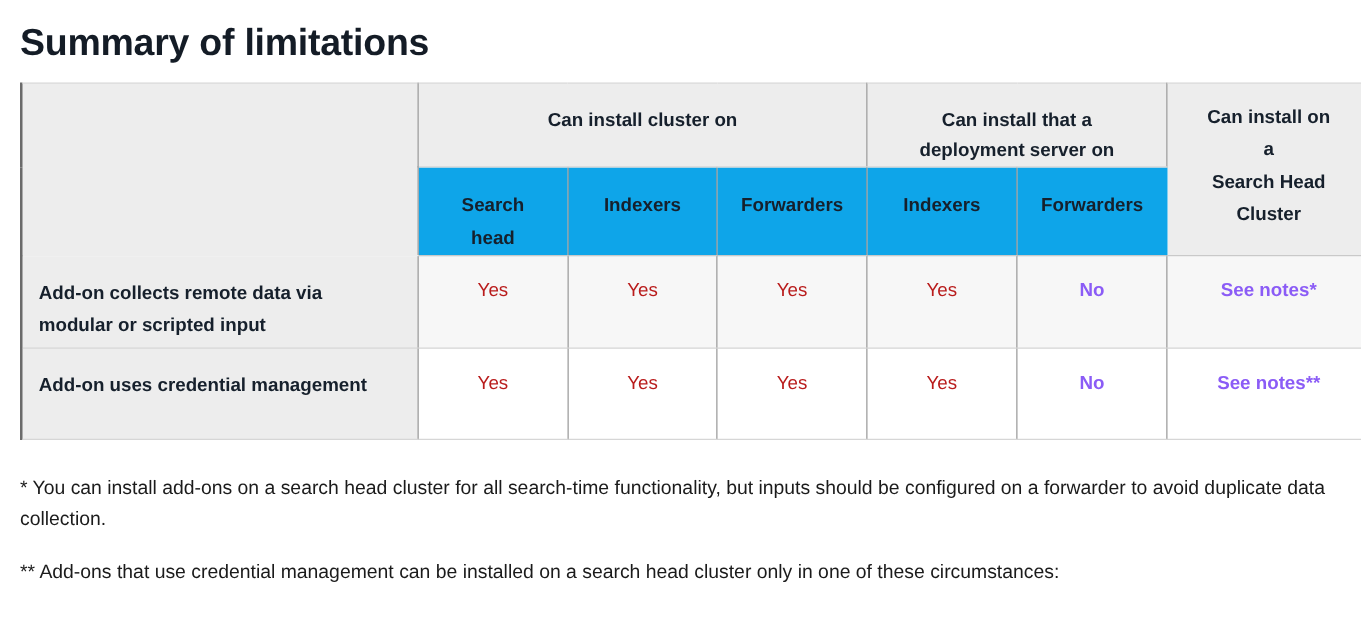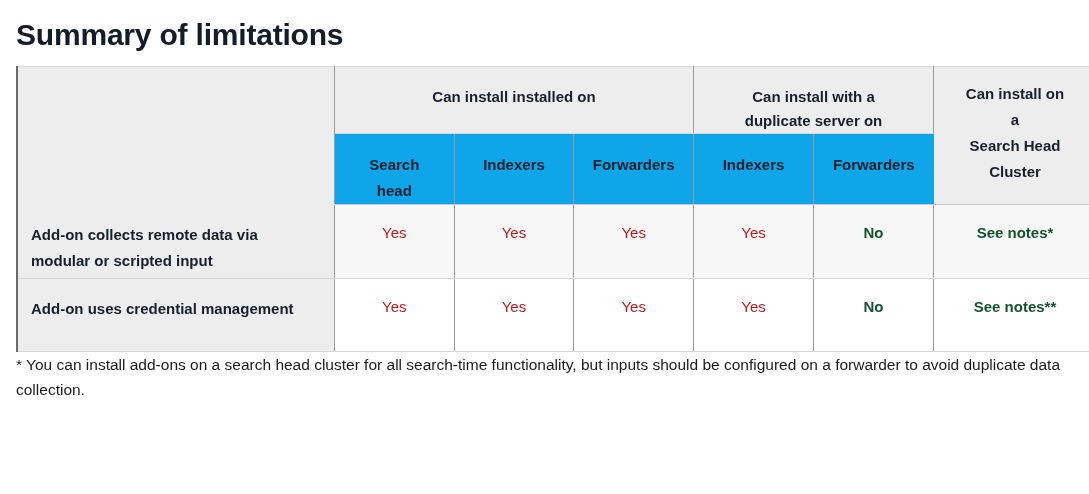--- a/index.html
+++ b/index.html
@@ -101,52 +101,52 @@
     padding: 17px 14px 0 13px;
     text-align: left;
   }
   td.val {
     font-size: 15px;
     text-align: center;
     color: #b91c1c;
     line-height: 22px;
     padding: 17px 6px 0 6px;
   }
-  td.val.bold { font-weight: bold; color: #14532d; margin-top: 18px; }
+  td.val.bold { font-weight: bold; color: #8b5cf6; margin-top: 18px; }
 
   tr.r1 td.val { background: #f7f7f7; }
   tr.r1 td { height: 74px; box-sizing: border-box; }
   tr.r2 td.val { background: #ffffff; }
   tr.r2 td { height: 73px; box-sizing: border-box; }
 
   
-  .notes { }
+  .notes { margin-top: 26px; }
   .note {
     font-size: 15.5px;
     line-height: 25px;
     color: #1b1b1b;
     margin: 0 0 17px 0;
     max-width: 1057px;
   }
 </style>
 </head>
 <body>
 
 <div class="page">
 
   <h1 class="page-title">Summary of limitations</h1>
 
   <table class="limits-table">
     <thead>
       <tr>
         <th class="corner" rowspan="2" style="width:316px"></th>
-        <th class="grp" colspan="3" style="width:359px">Can install installed on</th>
+        <th class="grp" colspan="3" style="width:359px">Can install cluster on</th>
         <th class="grp" colspan="2" style="width:240px">
-          <span>Can install with a</span><br>
-          <span>duplicate server on</span>
+          <span>Can install that a</span><br>
+          <span>deployment server on</span>
         </th>
         <th class="tall" rowspan="2" style="width:142px">
           <span>Can install on</span><br>
           <span>a</span><br>
           <span>Search Head</span><br>
           <span>Cluster</span>
         </th>
       </tr>
       <tr>
         <th class="sub" style="width:119px">
@@ -176,15 +176,16 @@
         <td class="val">Yes</td>
         <td class="val">Yes</td>
         <td class="val bold">No</td>
         <td class="val bold">See notes**</td>
       </tr>
     </tbody>
   </table>
 
   <div class="notes">
     <p class="note">* You can install add-ons on a search head cluster for all search-time functionality, but inputs should be configured on a forwarder to avoid duplicate data collection.</p>
+    <p class="note">** Add-ons that use credential management can be installed on a search head cluster only in one of these circumstances:</p>
   </div>
 
 </div>
 
 </body></html>

